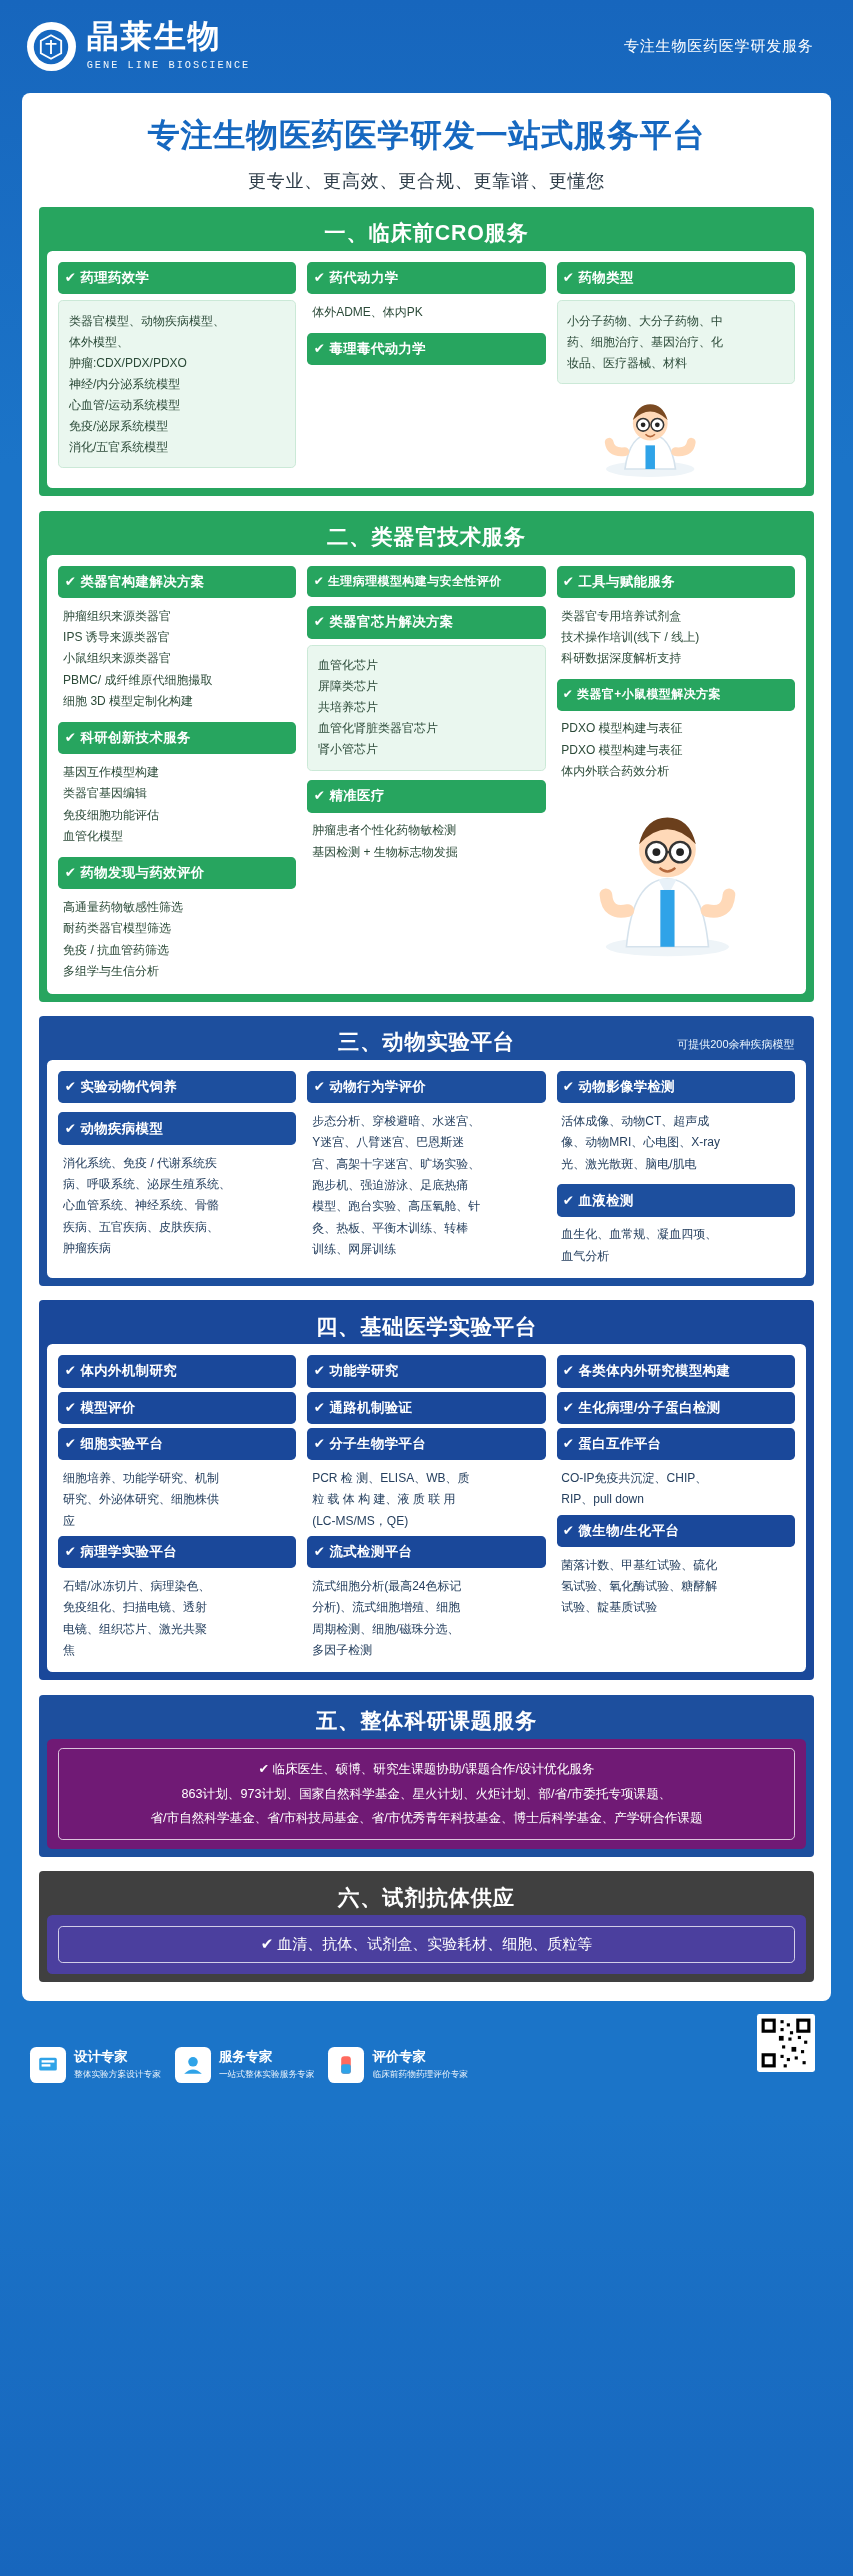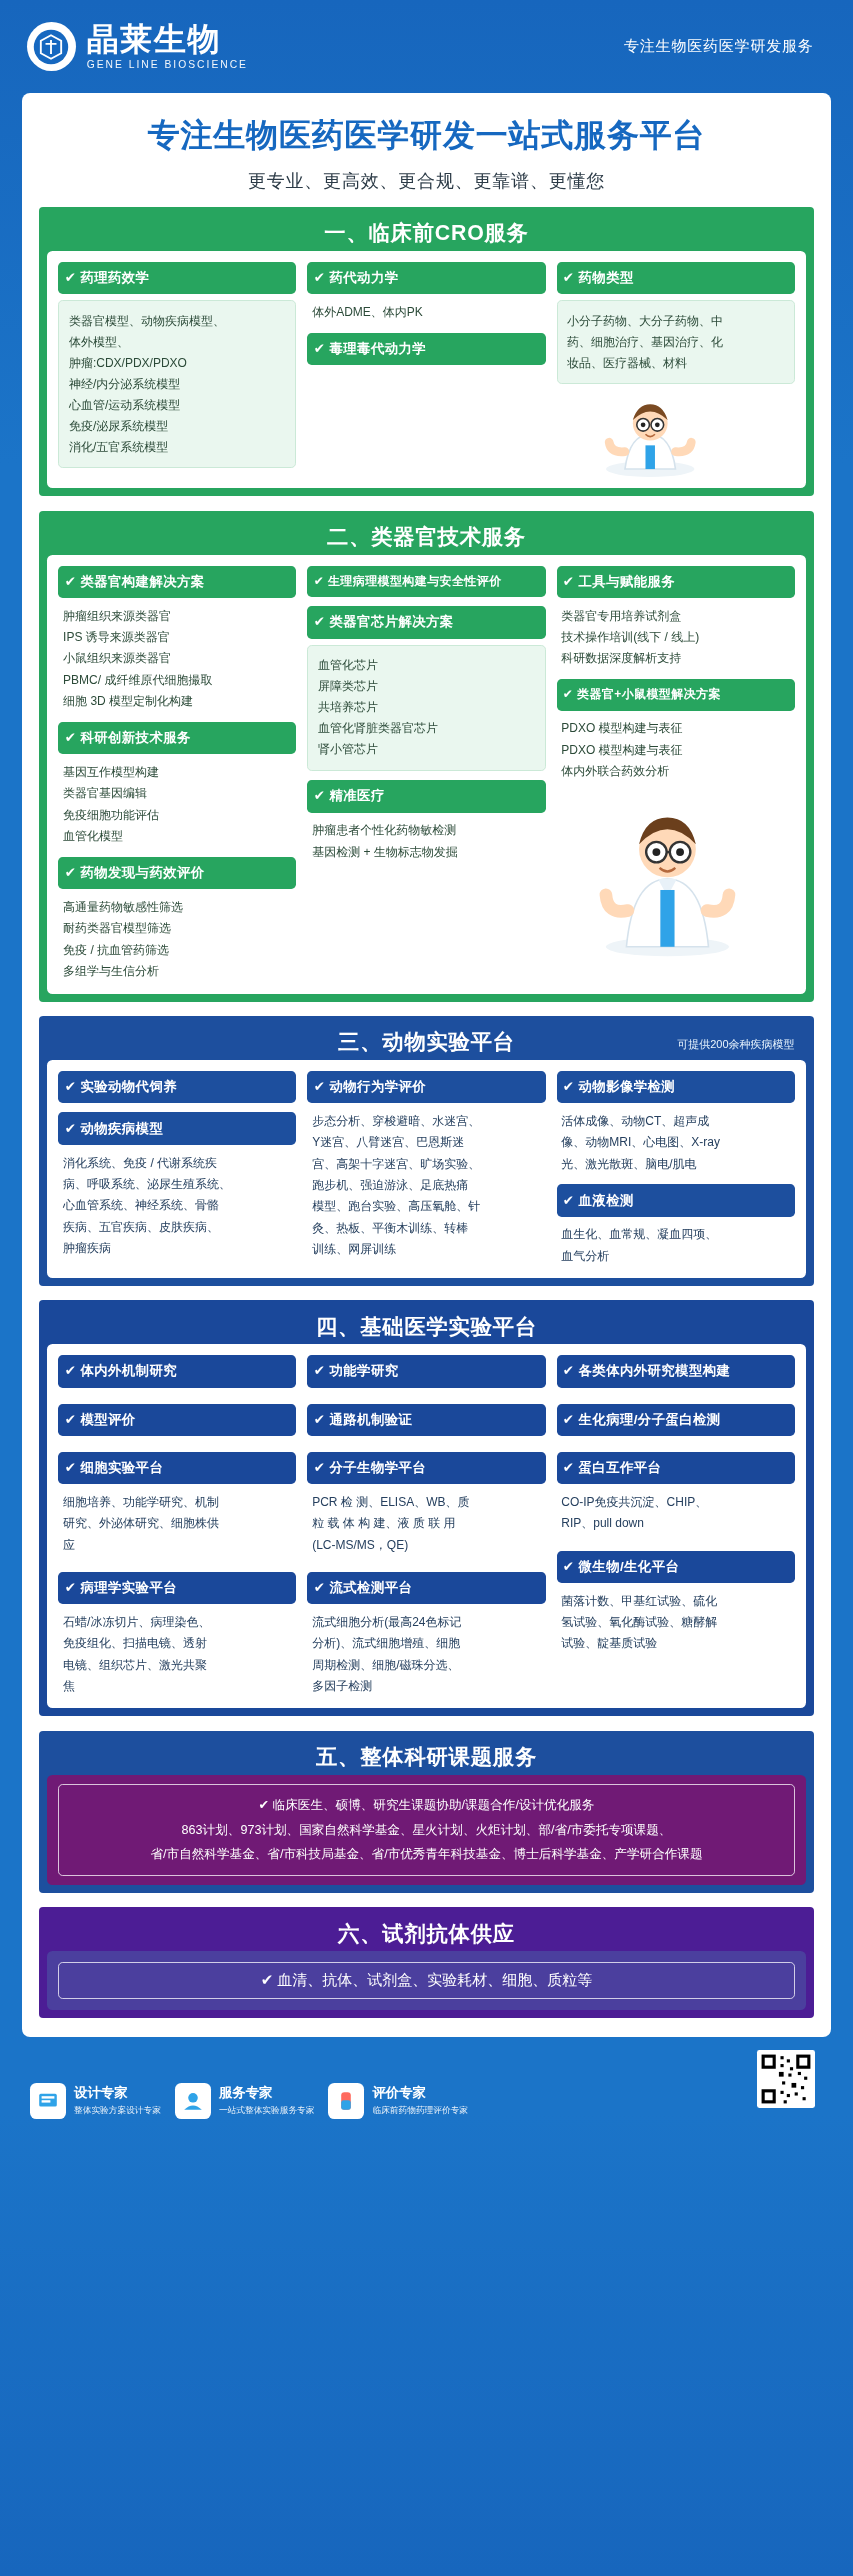--- a/index.html
+++ b/index.html
@@ -25,21 +25,21 @@
     align-items: center;
     justify-content: space-between;
     padding: 0 17.4px 0 4.7px;
   }
   .brand { display: flex; align-items: center; gap: 11px; }
   .brand-mark {
     width: 49px; height: 49px; border-radius: 50%;
     background: #ffffff; display: flex; align-items: center; justify-content: center;
   }
   .brand-mark svg { display:block; }
-  .brand-text { color: #fff; line-height: 1; }
+  .brand-text { color: #fff; line-height: 1; font-family: Liberation Mono, monospace; }
   .brand-cn { font-size: 32px; font-weight: bold; letter-spacing: 1.6px; }
   .brand-en { font-size: 10.3px; letter-spacing: 2px; margin-top: 5.5px; opacity: .95; }
   .header-slogan { color: #ffffff; font-size: 15px; letter-spacing: 0.8px; }
 
   
   .board {
     background: #ffffff;
     border-radius: 8px;
     padding: 20.5px 17.4px 19px 17.4px;
     margin-bottom: 12.6px;
@@ -58,21 +58,21 @@
     margin-top: 11px;
     letter-spacing: 0.8px;
   }
 
   
   .section { border-radius: 4px; margin-top: 14.2px; padding: 8px; }
   .section-green { background: #27a55f; }
   .section-green2 { background: #27a55f; }
   .section-blue { background: #1d4f9e; }
   .section-deepblue { background: #1a489a; }
-  .section-purple { background: #4c1d95; font-family: Liberation Serif, serif; }
+  .section-purple { background: #404040; font-family: Liberation Serif, serif; }
 
   .section-head {
     display: flex; align-items: center; justify-content: center;
     position: relative; height: 36px; color: #fff;
   }
   .section-head h2 { font-size: 21.3px; font-weight: bold; letter-spacing: 0.8px; }
   .section-head .note {
     position: absolute; right: 11px; bottom: 8px;
     font-size: 11px; font-weight: normal; color: #eaf6ff;
   }
@@ -100,21 +100,21 @@
   .panel-line { display: block; }
 
   .block { display: flex; flex-direction: column; gap: 6.3px; }
 
   
   .mascot { position: relative; }
   .mascot svg { display: block; }
 
   
   .grid4 { display: flex; gap: 11px; }
-  .grid4 .col { gap: 16px; }
+  .grid4 .col { gap: 4px; }
   .flat-body-inner-blue {
     background:#701a75; border-radius:5.5px; padding:9.5px 11px;
     color:#ffffff; font-size:12.6px; line-height:1.95; text-align:center;
   }
   .flat-body-inner-purple {
     background:#4b3f9e; border-radius:5.5px; padding:11px; color:#fff;
     font-size:15px; text-align:center;
   }
   .white-line-box{
     border:0.8px solid rgba(255,255,255,.75); border-radius:4.7px; padding:8px 9.5px;

